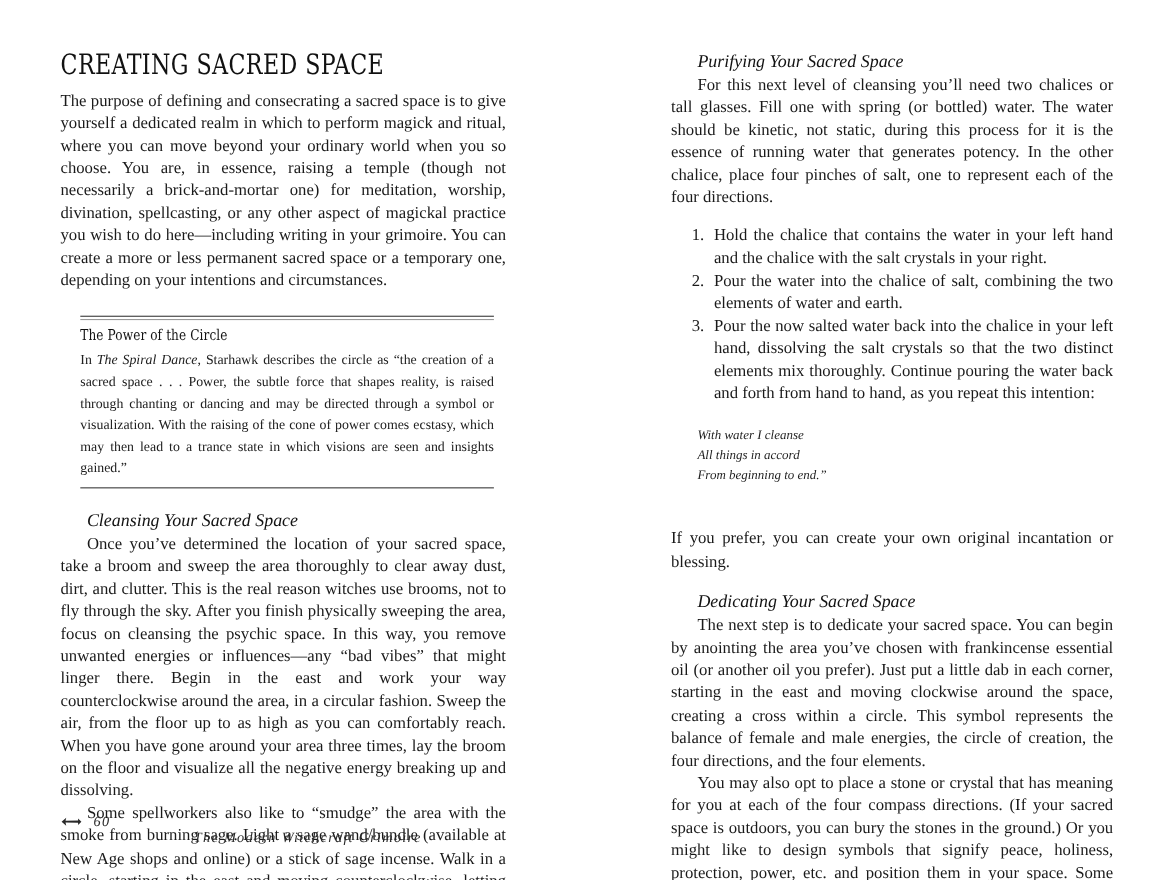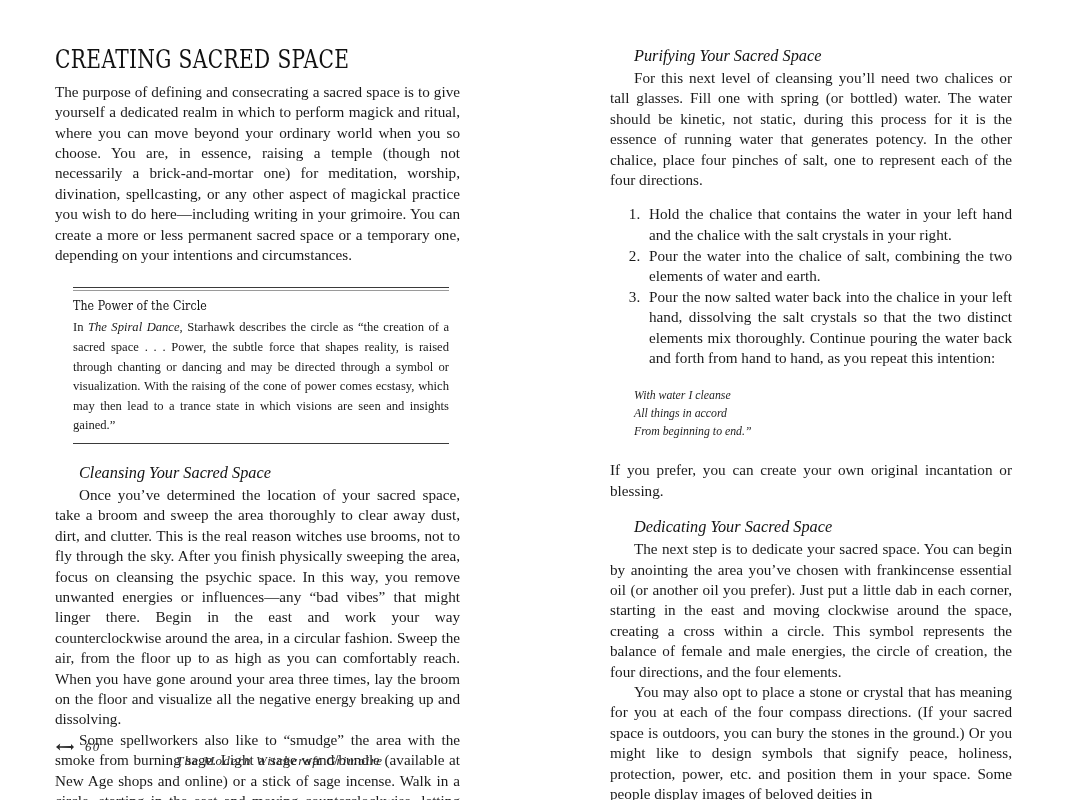--- a/index.html
+++ b/index.html
@@ -210,21 +210,21 @@
           <li>Pour the water into the chalice of salt, combining the two elements of water and earth.</li>
           <li>Pour the now salted water back into the chalice in your left hand, dissolving the salt crystals so that the two distinct elements mix thoroughly. Continue pouring the water back and forth from hand to hand, as you repeat this intention:</li>
         </ol>
 
         <div class="verse">
           <div>With water I cleanse</div>
           <div>All things in accord</div>
           <div>From beginning to end.”</div>
         </div>
 
-        <p class="body first" style="margin-top:20px">If you prefer, you can create your own original incantation or blessing.</p>
+        <p class="body first" style="margin-top:40px">If you prefer, you can create your own original incantation or blessing.</p>
       </div>
 
       <div class="section tight">
         <h2 class="subhead">Dedicating Your Sacred Space</h2>
         <p class="body indent">The next step is to dedicate your sacred space. You can begin by anointing the area you’ve chosen with frankincense essential oil (or another oil you prefer). Just put a little dab in each corner, starting in the east and moving clockwise around the space, creating a cross within a circle. This symbol represents the balance of female and male energies, the circle of creation, the four directions, and the four elements.</p>
         <p class="body indent">You may also opt to place a stone or crystal that has meaning for you at each of the four compass directions. (If your sacred space is outdoors, you can bury the stones in the ground.) Or you might like to design symbols that signify peace, holiness, protection, power, etc. and position them in your space. Some people display images of beloved deities in</p>
       </div>
 
     </div>
 

